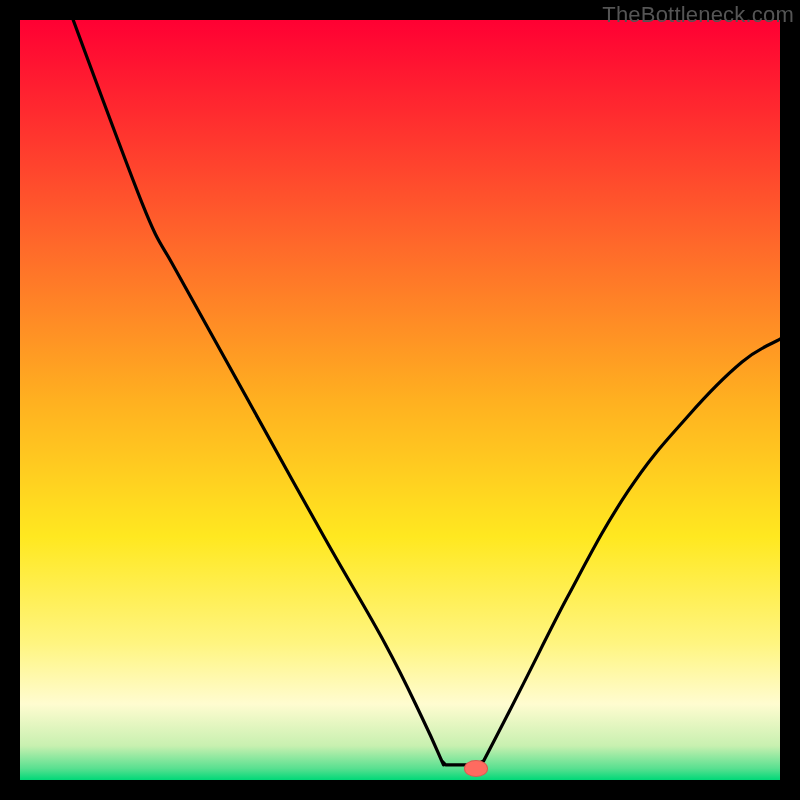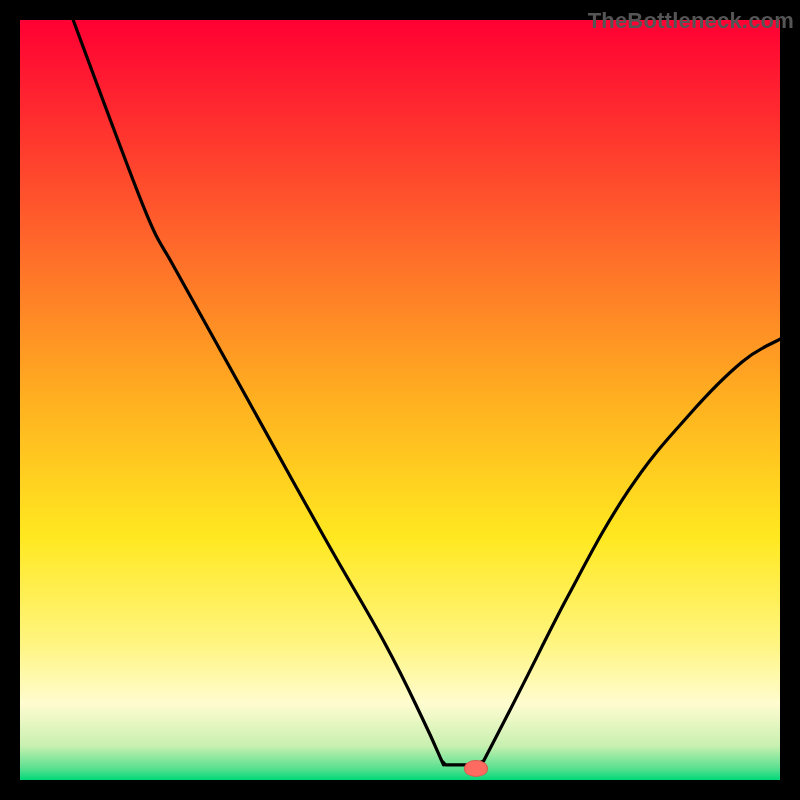--- a/index.html
+++ b/index.html
@@ -41,25 +41,25 @@
     height: 760px;
     pointer-events: none;
   }
   .min-marker {
     position: absolute;
     border-radius: 50% / 50%;
     pointer-events: none;
   }
   .watermark {
     position: absolute;
-    top: 8px;
+    top: 2px;
     right: 6px;
     color: #555555;
     font-size: 22px;
-    font-weight: 700;
+    font-weight: 400;
     letter-spacing: 0.2px;
     pointer-events: none;
     user-select: none;
     font-family: Arial, Helvetica, sans-serif;
     text-align: right;
   }
 </style>
 </head>
 <body>
 

